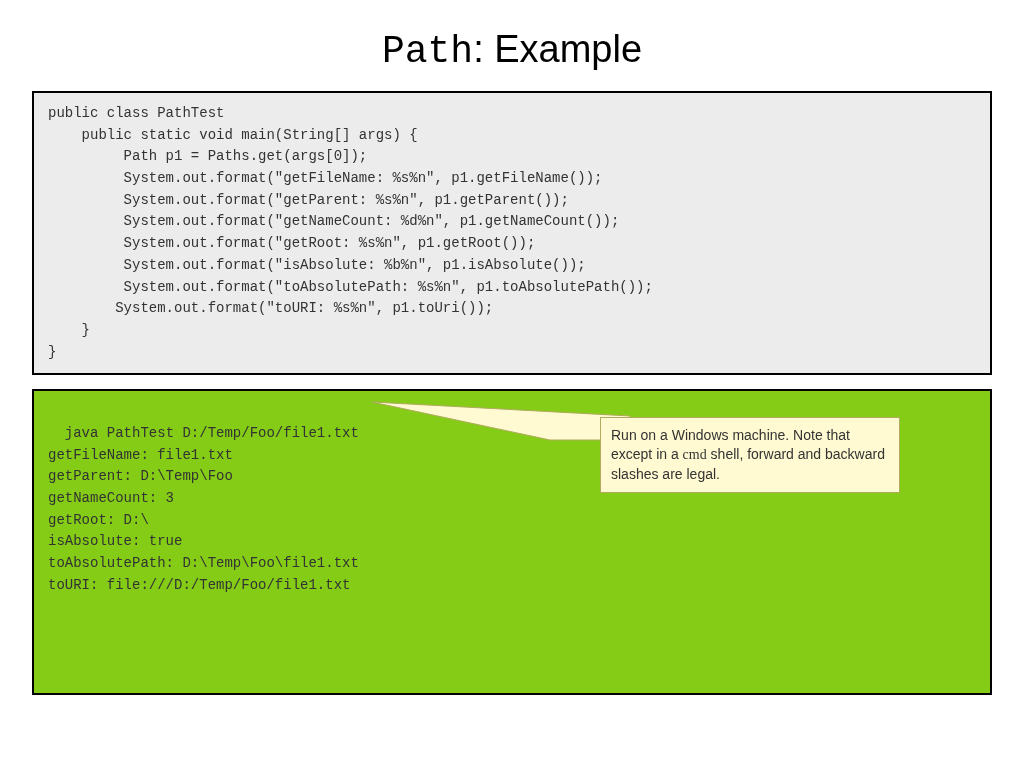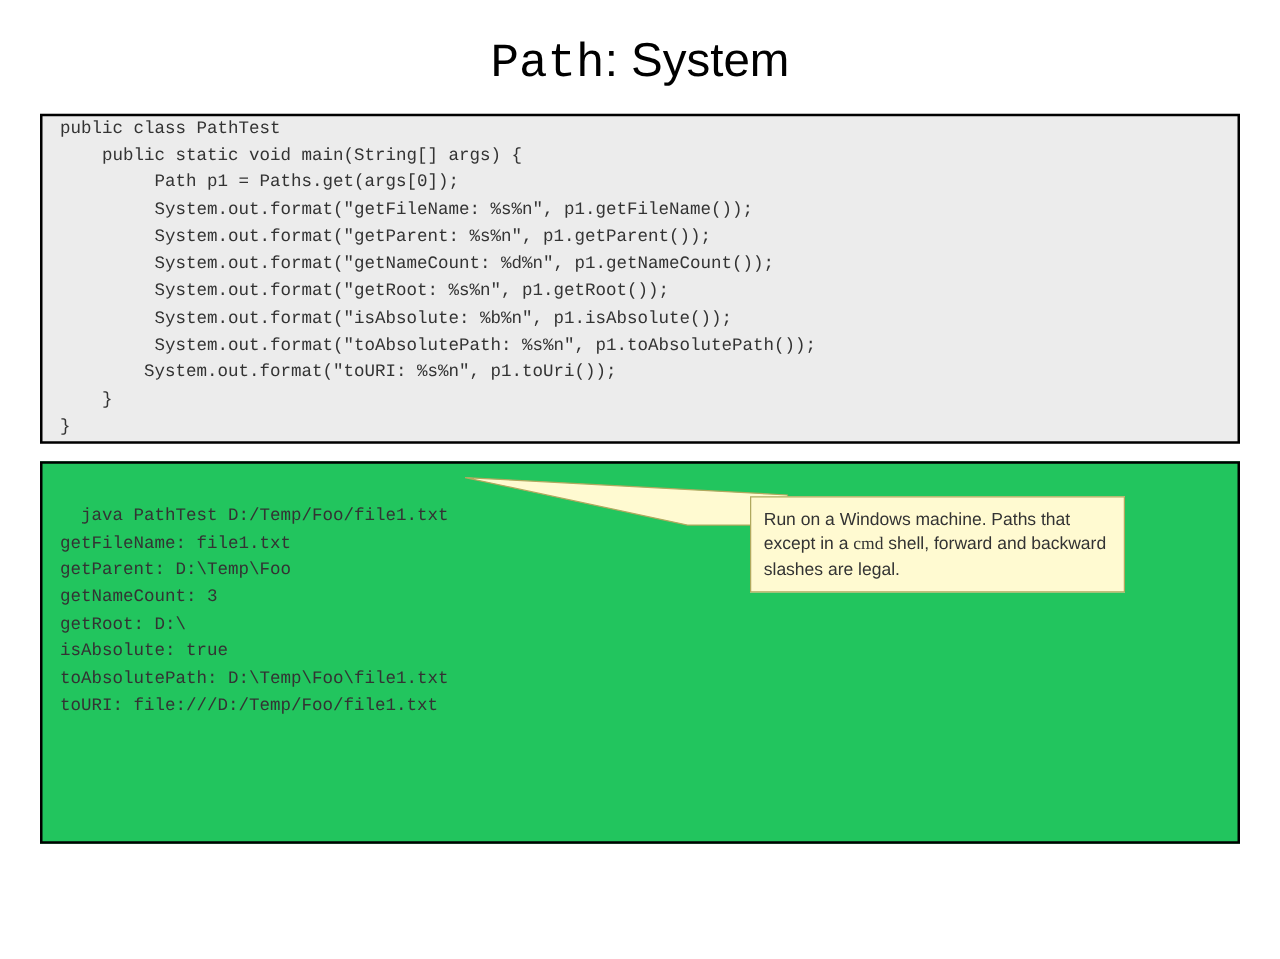--- a/index.html
+++ b/index.html
@@ -24,29 +24,29 @@
       color: #000;
     }
     .title .mono {
       font-family: "Courier New", Courier, monospace;
       text-align: center;
     }
     .code-block {
       background: #ececec;
       border: 2px solid #000;
       margin: 0 32px 14px 32px;
-      padding: 0 14px;
+      padding: 10px 14px;
       font-family: "Courier New", Courier, monospace;
       font-size: 14px;
       line-height: 1.55;
       color: #333;
       white-space: pre;
     }
     .output-block {
-      background: #22c55e;
+      background: #84cc16;
       border: 2px solid #000;
       margin: 0 32px;
       padding: 10px 14px;
       font-family: "Courier New", Courier, monospace;
       font-size: 14px;
       line-height: 1.55;
       color: #333;
       white-space: pre;
       position: relative;
     }
@@ -69,21 +69,21 @@
     }
     .pointer {
       position: absolute;
       pointer-events: none;
     }
   </style>
 </head>
 <body>
 
 <h1 class="title">
-  <span class="mono">Path</span><span>: System</span>
+  <span class="mono">Path</span><span>: Example</span>
 </h1>
 
 <div class="code-block">public class PathTest
     public static void main(String[] args) {
          Path p1 = Paths.get(args[0]);
          System.out.format("getFileName: %s%n", p1.getFileName());
          System.out.format("getParent: %s%n", p1.getParent());
          System.out.format("getNameCount: %d%n", p1.getNameCount());
          System.out.format("getRoot: %s%n", p1.getRoot());
          System.out.format("isAbsolute: %b%n", p1.isAbsolute());
@@ -100,15 +100,15 @@
 getRoot: D:\
 isAbsolute: true
 toAbsolutePath: D:\Temp\Foo\file1.txt
 toURI: file:///D:/Temp/Foo/file1.txt</span>
 
   <svg class="pointer" style="left:338px; top:7px;" width="260" height="50">
     <polygon points="0,4 258,18 258,42 178,42" fill="#fffad1" stroke="#b0a95e" stroke-width="1"></polygon>
   </svg>
 
   <div class="callout">
-    <span>Run on a Windows machine. Paths that except in a </span><span class="cmd">cmd</span><span> shell, forward and backward slashes are legal.</span>
+    <span>Run on a Windows machine. Note that except in a </span><span class="cmd">cmd</span><span> shell, forward and backward slashes are legal.</span>
   </div>
 </div>
 
 </body></html>

